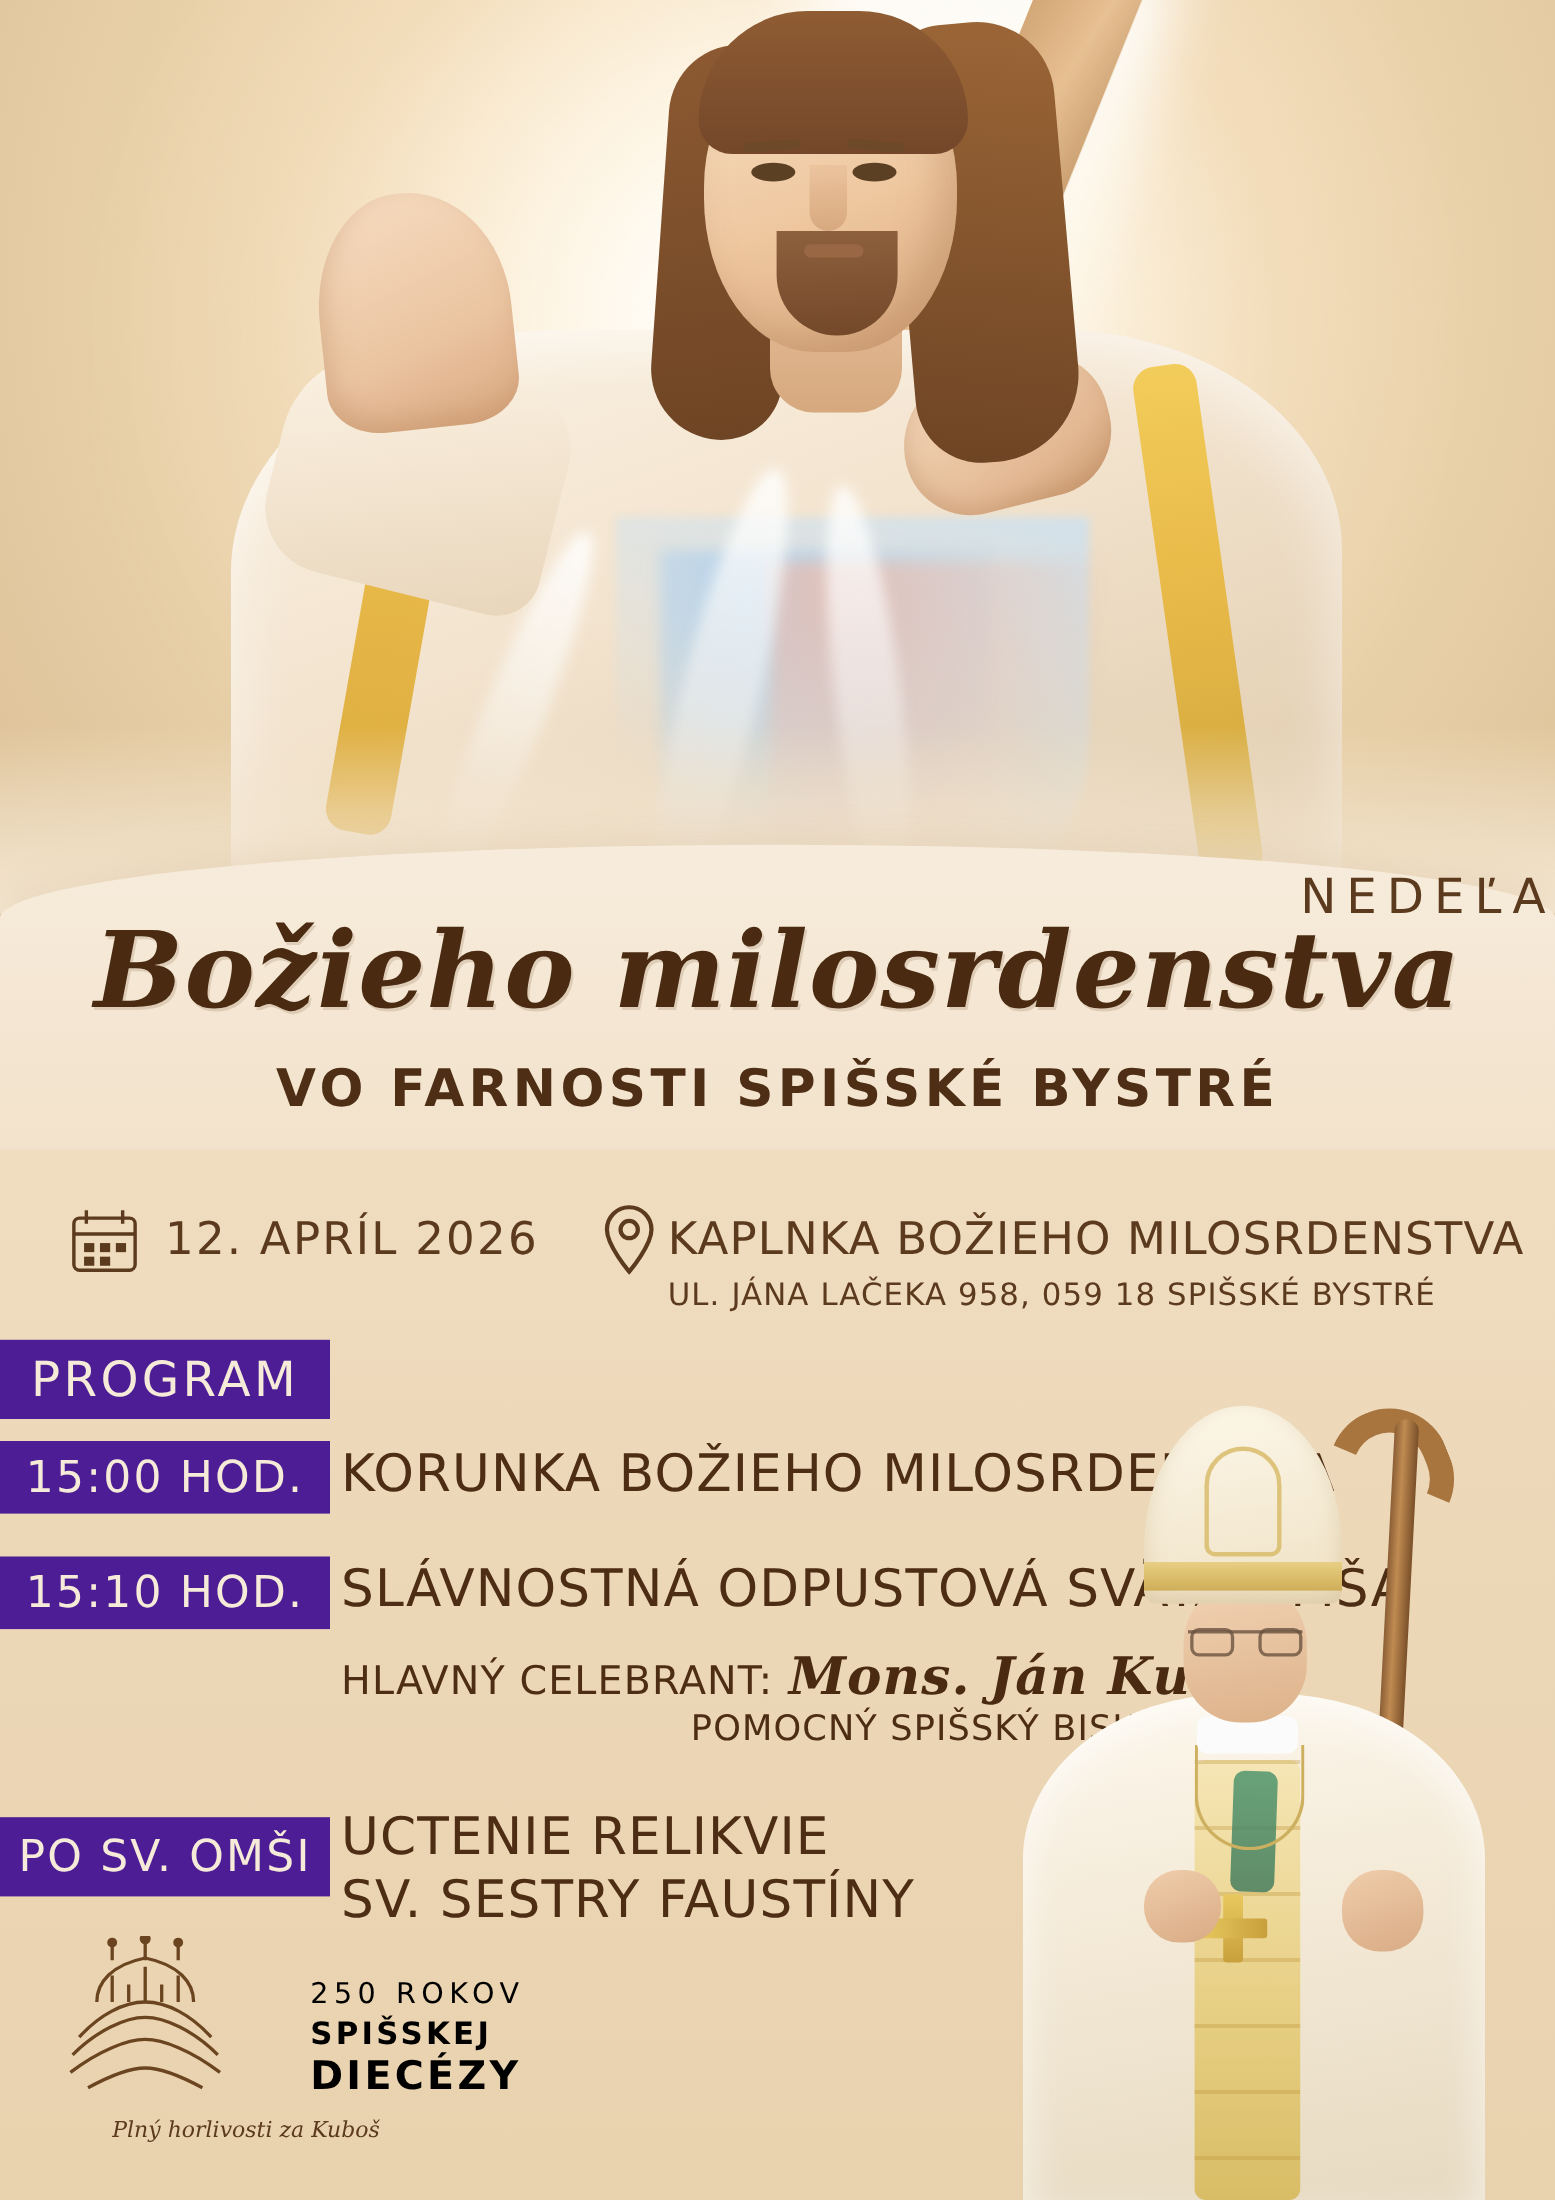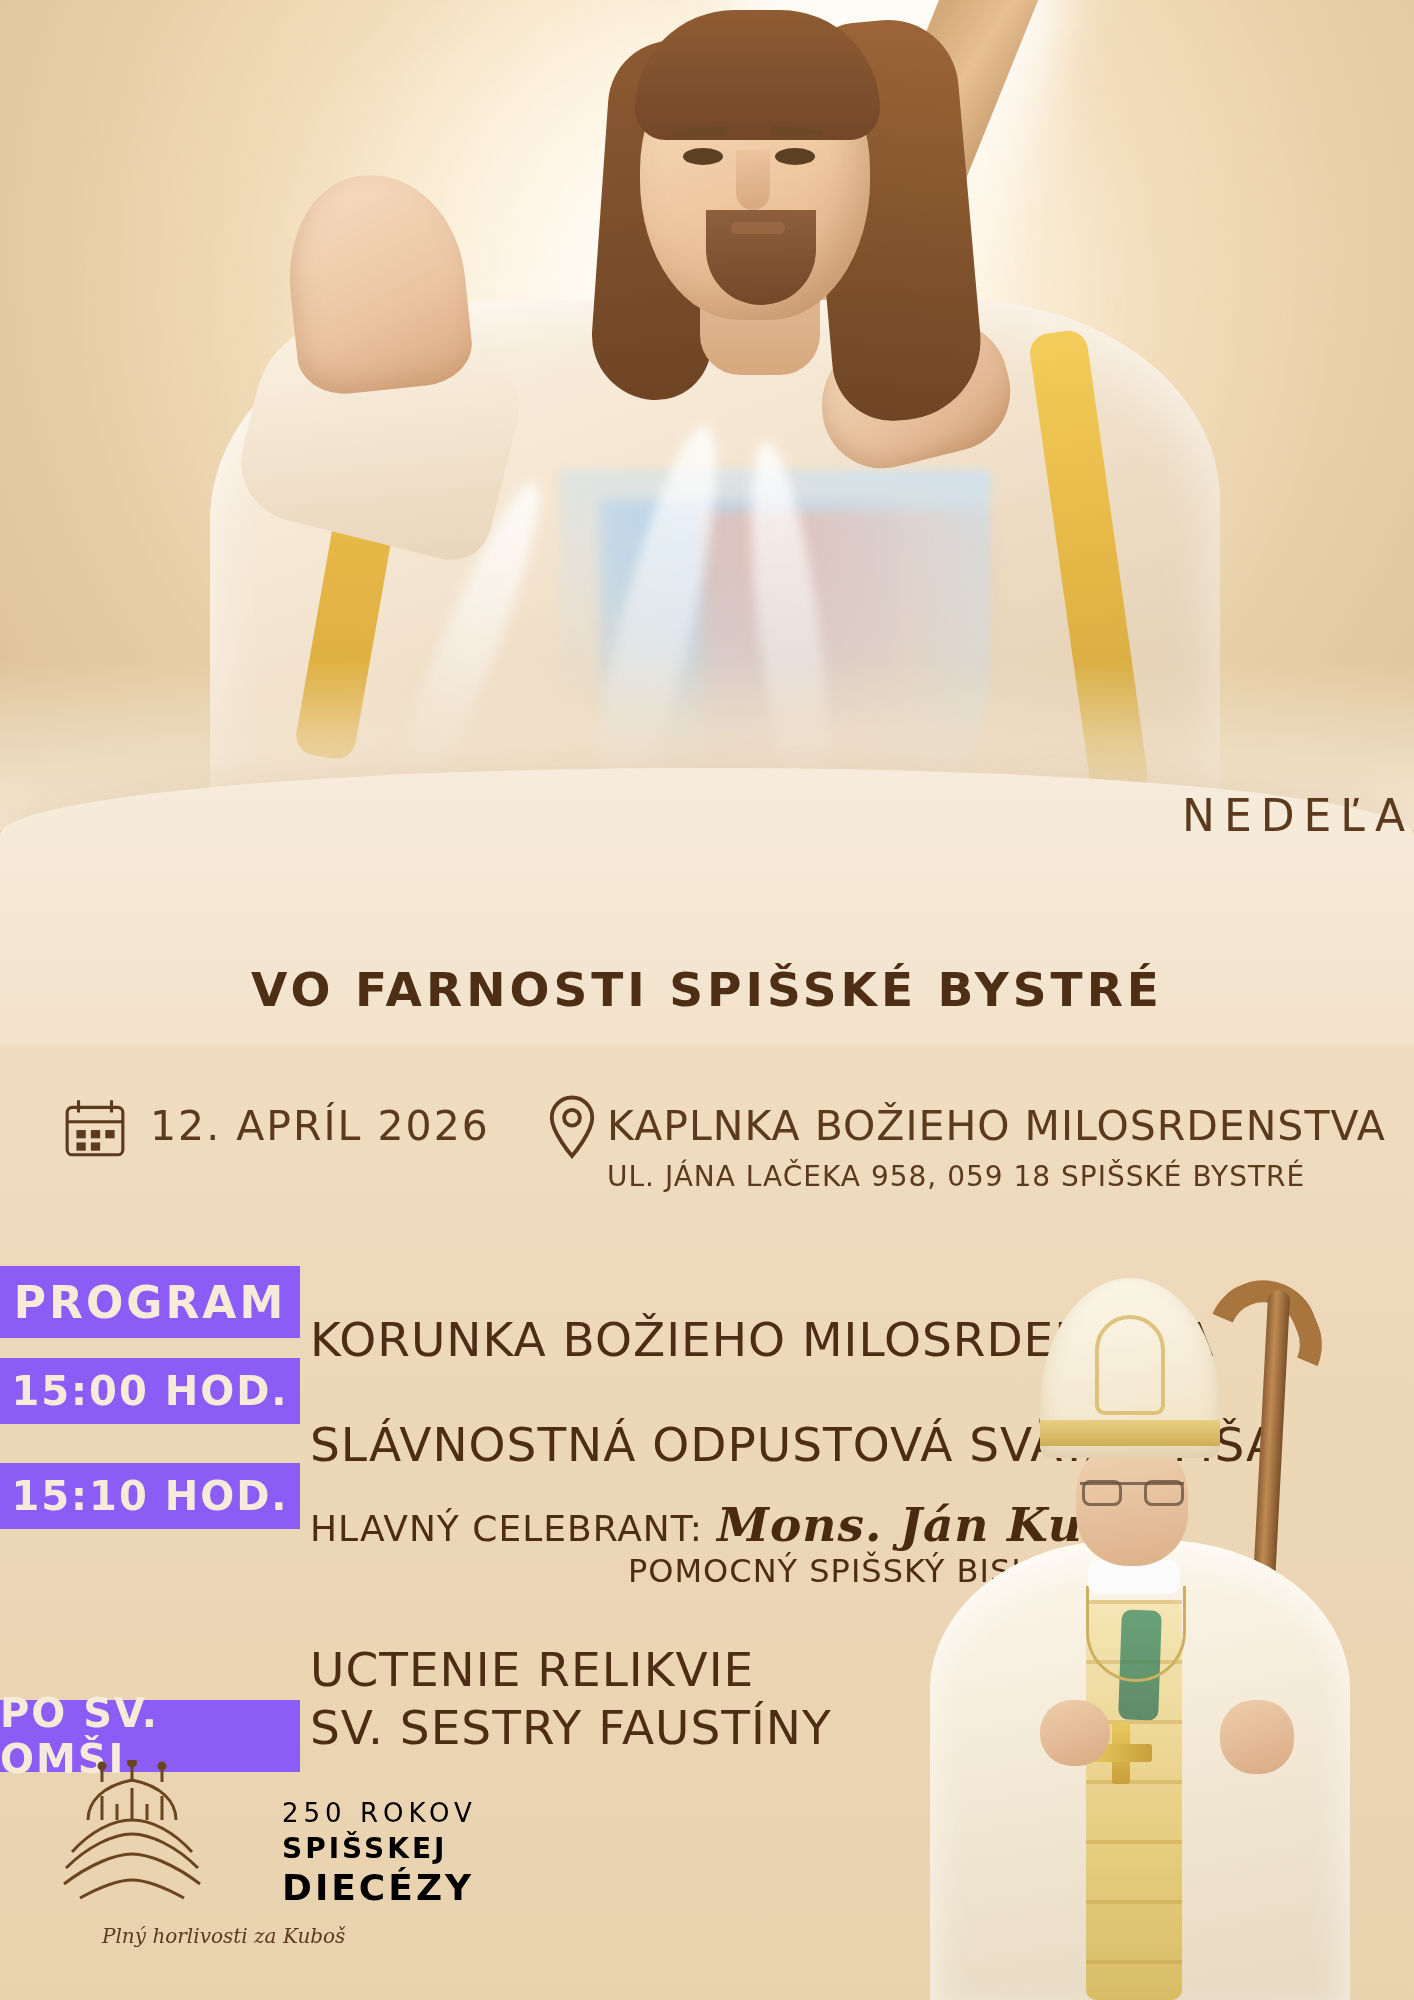--- a/index.html
+++ b/index.html
@@ -303,28 +303,27 @@
     font-size: 28px;
     letter-spacing: 1px;
     color: #5b3a1e;
     font-family: "DejaVu Sans", sans-serif;
   }
 
   
   .chip {
     position: absolute;
     left: 0;
-    background: #8b5cf6;
+    background: #4c1d95;
     color: #f6ead8;
     font-family: "DejaVu Sans", sans-serif;
     display: flex;
     align-items: center;
     justify-content: center;
-    font-weight: 700;
-    margin-top: 48px;
+    font-weight: 400;
   }
   .chip-program { top: 1218px; width: 300px; height: 72px; font-size: 44px; letter-spacing: 3px; }
   .chip-t1 { top: 1310px; width: 300px; height: 66px; font-size: 40px; letter-spacing: 2px; }
   .chip-t2 { top: 1415px; width: 300px; height: 66px; font-size: 40px; letter-spacing: 2px; }
   .chip-t3 { top: 1652px; width: 300px; height: 72px; font-size: 40px; letter-spacing: 2px; }
 
   .item-main {
     position: absolute;
     left: 310px;
     color: #4d2d13;
@@ -539,20 +538,21 @@
       <div class="eye-r"></div>
       <div class="nose"></div>
       <div class="beard"></div>
       <div class="mouth"></div>
     </div>
     <div class="hero-fade"></div>
   </div>
 
   <div class="band"></div>
   <div class="kicker">NEDEĽA</div>
+  <div class="script-title">Božieho milosrdenstva</div>
   <div class="subtitle">VO FARNOSTI SPIŠSKÉ BYSTRÉ</div>
 
   <div class="body-area"></div>
 
   <div class="cal-icon">
     <svg width="66" height="66" viewBox="0 0 64 64" fill="none" stroke="#5b3a1e" stroke-width="3">
       <rect x="5" y="12" width="54" height="46" rx="5"></rect>
       <path d="M5 26h54"></path>
       <path d="M16 5v12M48 5v12"></path>
       <rect x="14" y="34" width="9" height="8" fill="#5b3a1e" stroke="none"></rect>

